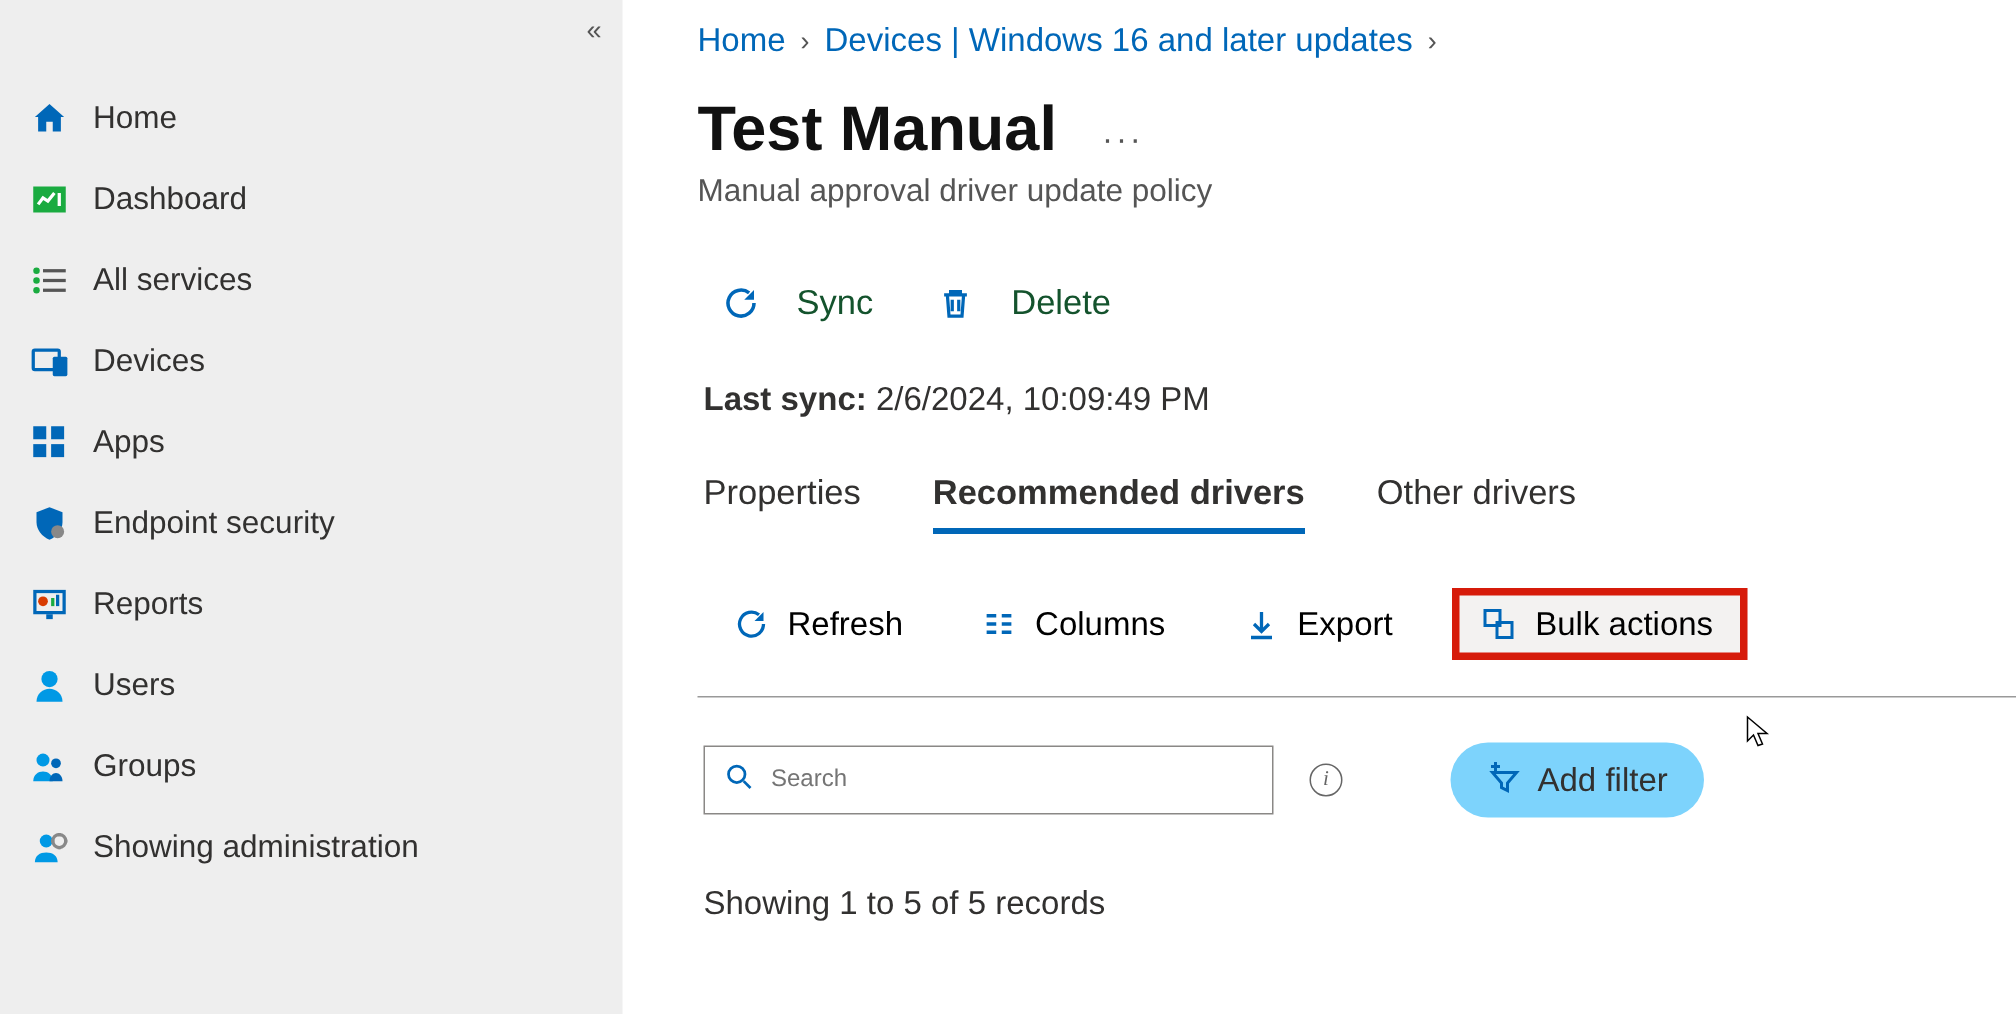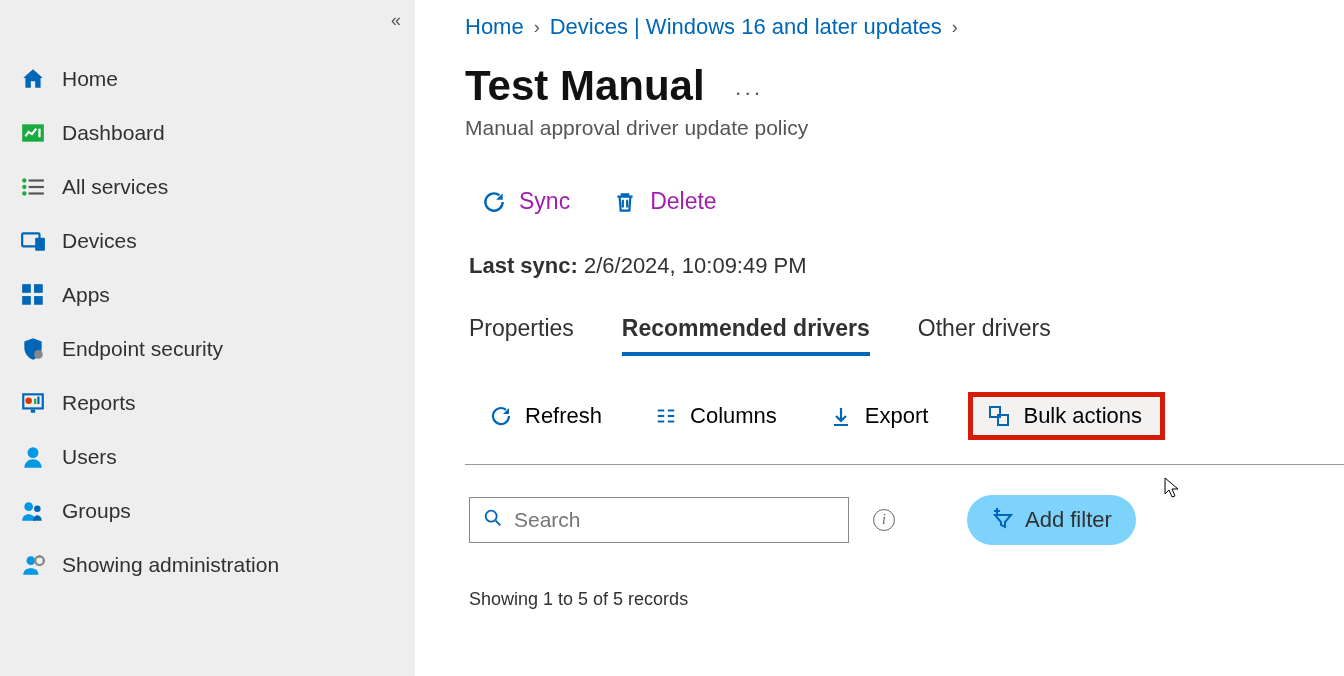--- a/index.html
+++ b/index.html
@@ -80,23 +80,23 @@
   .cmd-row {
     display: flex;
     align-items: center;
     gap: 30px;
     margin-bottom: 34px;
     padding-left: 10px;
   }
   .cmd-btn {
     display: flex;
     align-items: center;
-    gap: 12px;
+    gap: 24px;
     font-size: 23px;
-    color: #a21caf;
+    color: #14532d;
     cursor: pointer;
     padding: 4px 6px;
   }
   .cmd-btn .cicon { width: 26px; height: 26px; display:flex; align-items:center; justify-content:center; }
   .last-sync {
     font-size: 22px;
     margin-bottom: 36px;
     padding-left: 4px;
   }
   .last-sync .lbl { font-weight: 600; }
@@ -146,21 +146,21 @@
     border: 1px solid #8a8886;
     width: 380px;
     height: 46px;
     padding: 0 12px;
     gap: 10px;
     background: #fff;
   }
   .search-box input {
     border: none;
     outline: none;
-    font-size: 21px;
+    font-size: 16px;
     flex: 1;
     color: #0c4a6e;
     background: transparent;
   }
   .info-icon {
     width: 22px; height: 22px;
     border: 1.5px solid #666;
     border-radius: 50%;
     display: flex; align-items: center; justify-content: center;
     font-size: 14px; color: #666;
@@ -173,21 +173,21 @@
     gap: 10px;
     background: #7dd3fc;
     border-radius: 26px;
     padding: 10px 24px;
     font-size: 22px;
     color: #323130;
     cursor: pointer;
     margin-left: 48px;
   }
   .records {
-    font-size: 18px;
+    font-size: 22px;
     color: #323130;
     padding-left: 4px;
   }
   .cursor-ptr {
     position: absolute;
     left: 1162px;
     top: 476px;
     font-size: 20px;
     color: #000;
     pointer-events: none;

